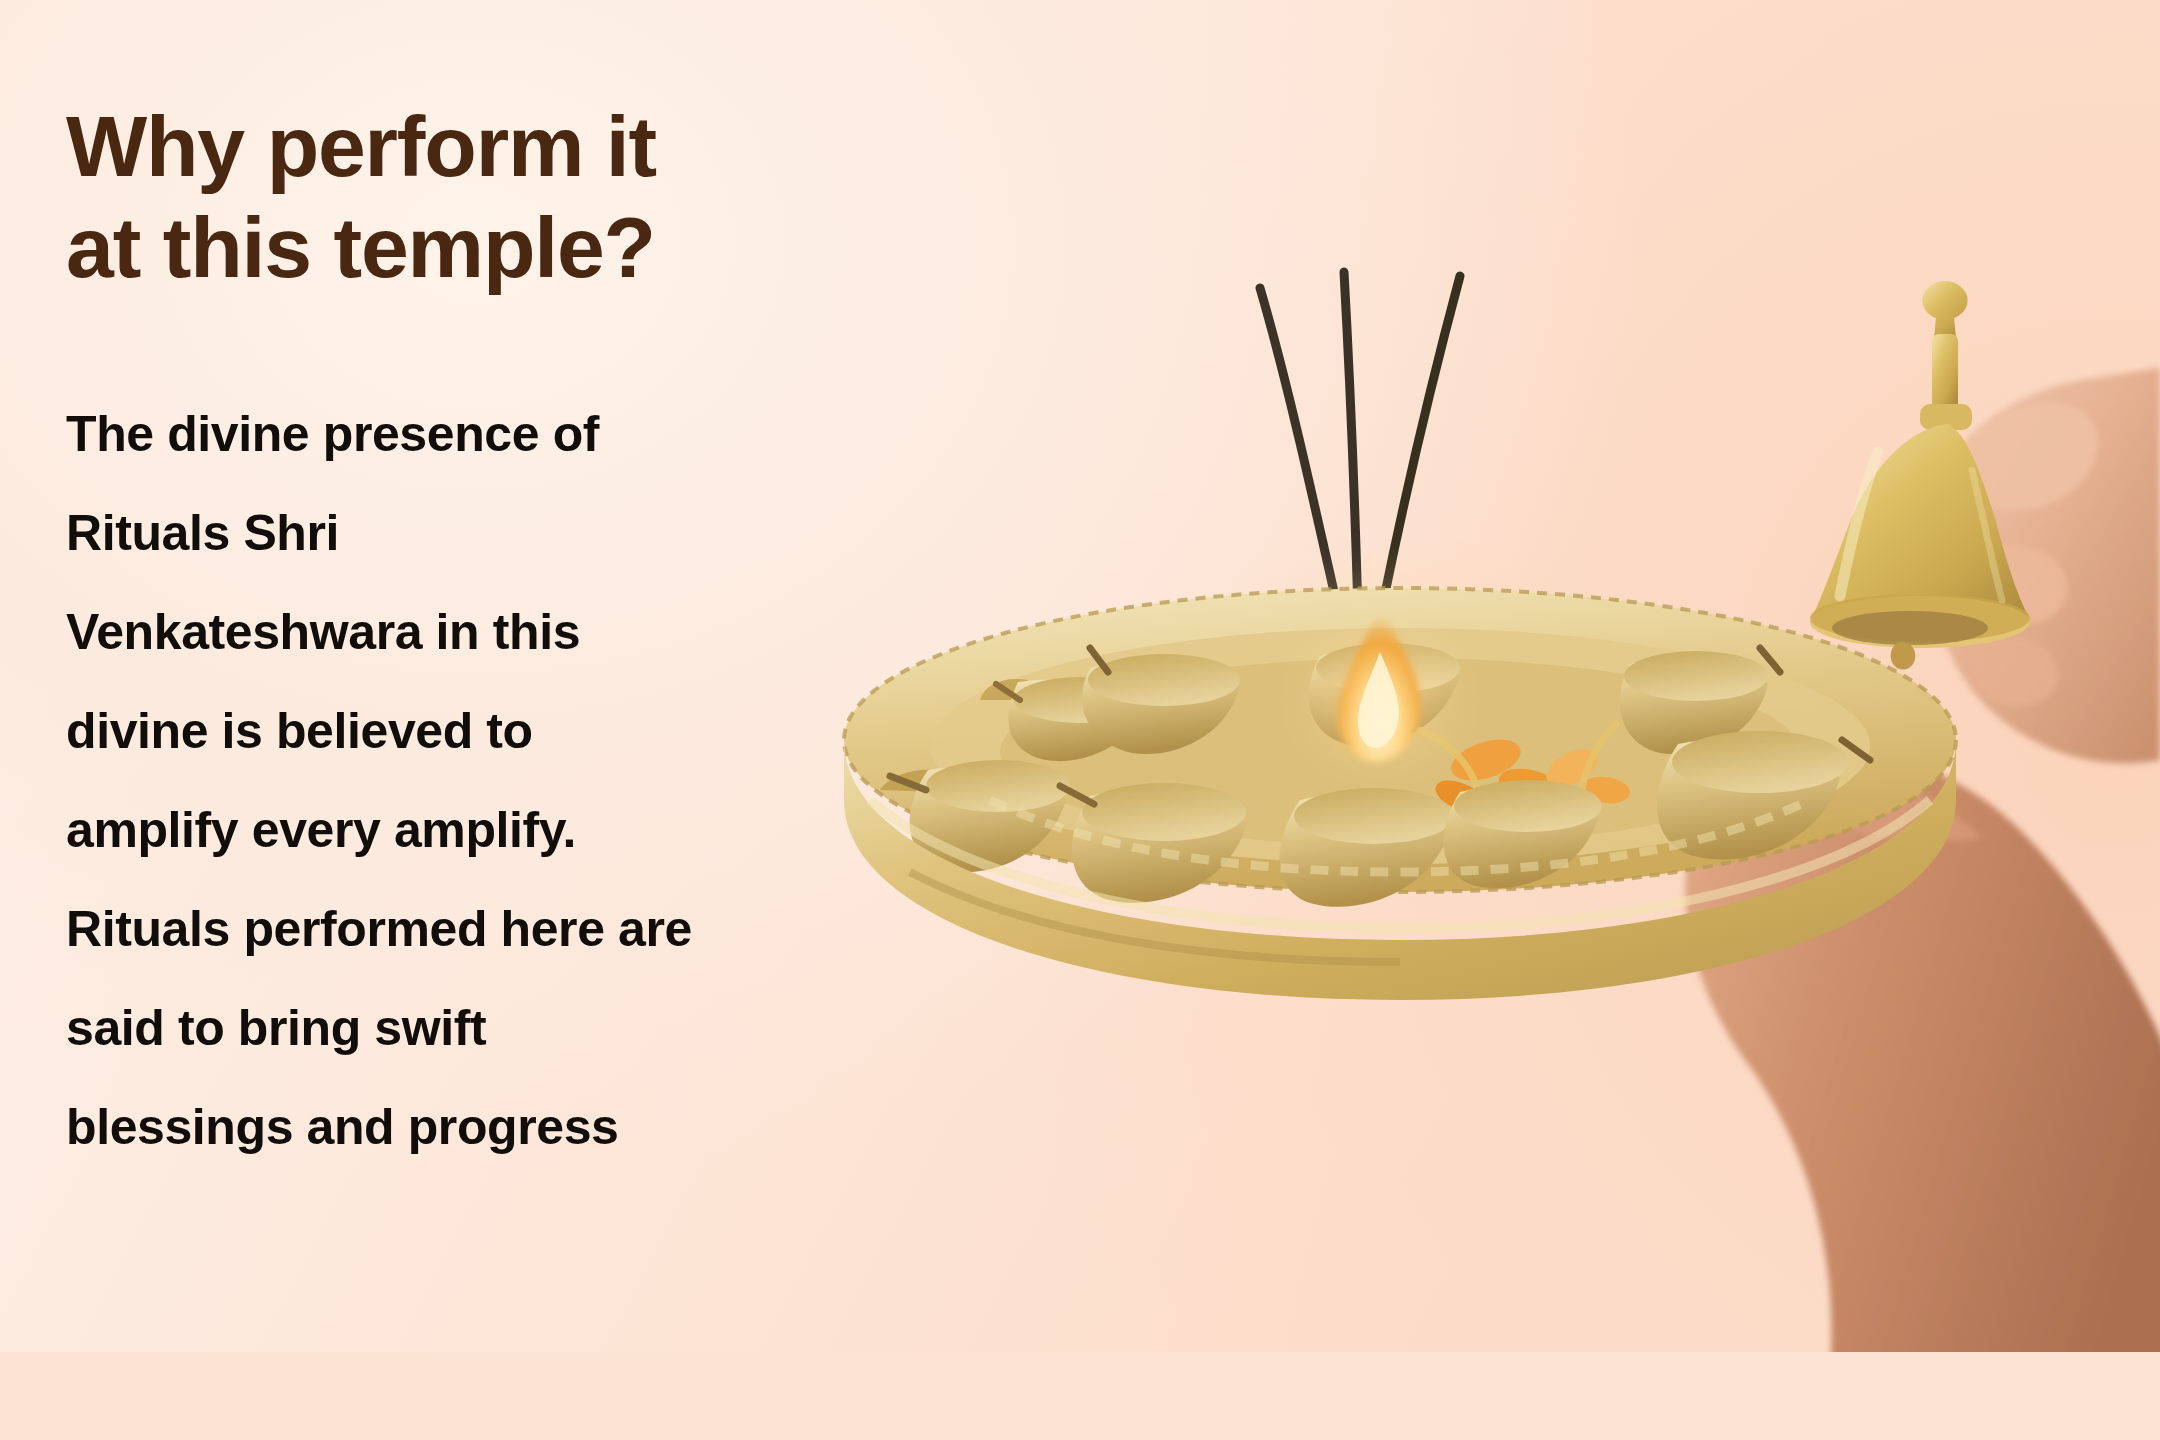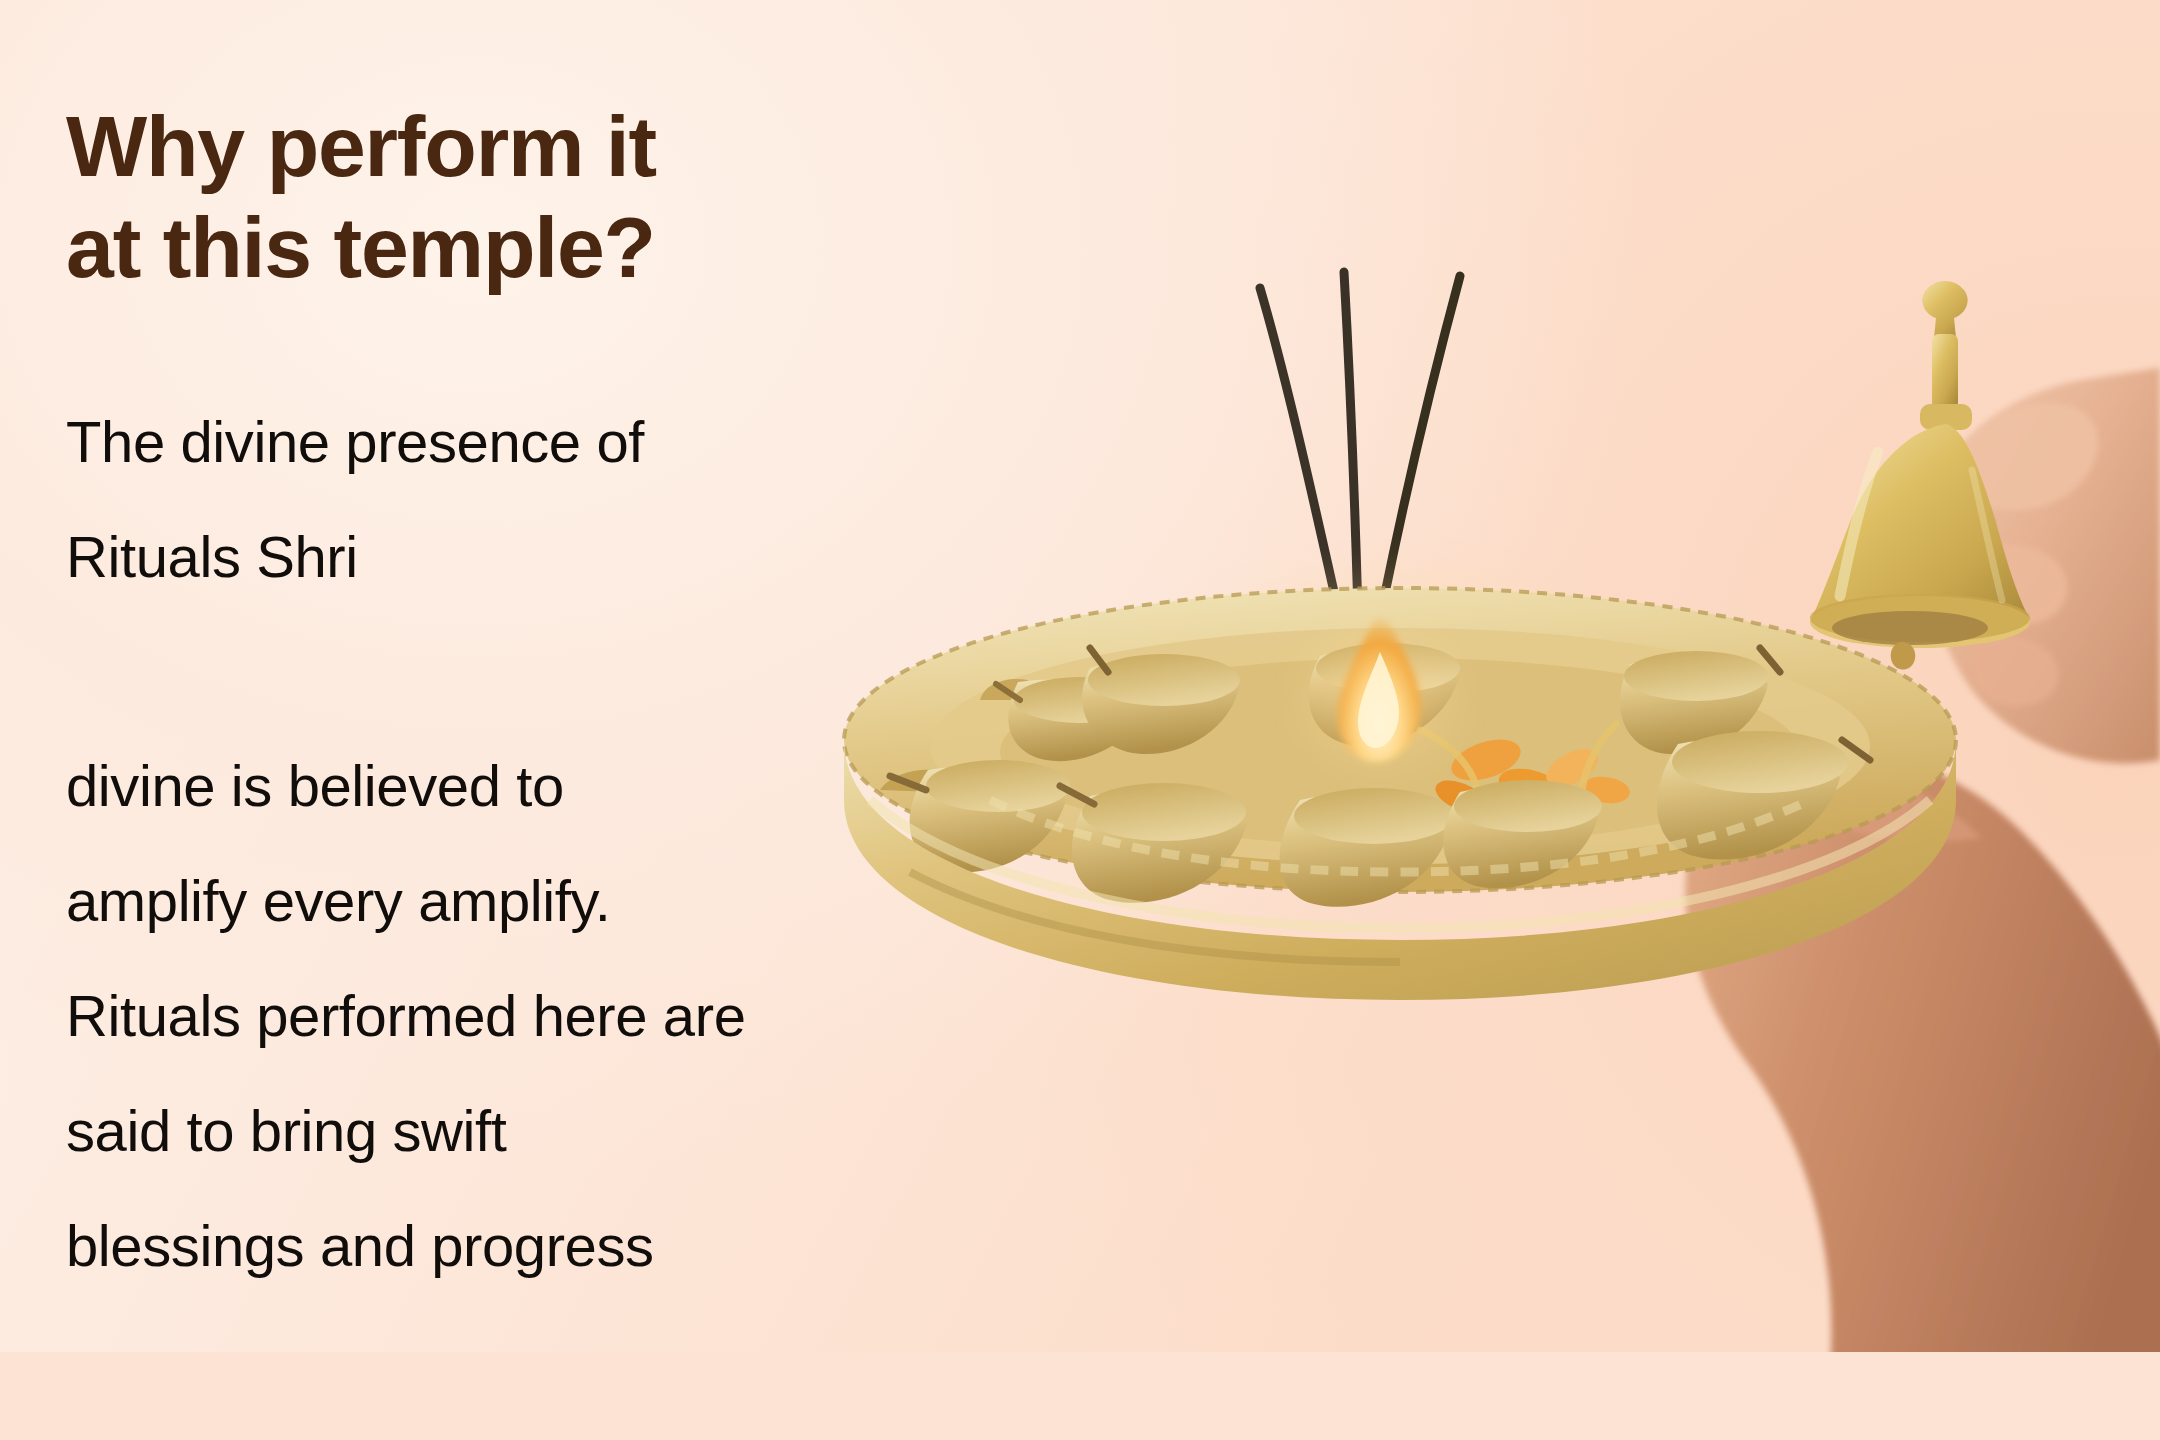--- a/index.html
+++ b/index.html
@@ -39,22 +39,22 @@
     font-weight: 700;
     line-height: 1.18;
     letter-spacing: -1.2px;
   }
   .headline .hl-line { display: block; }
 
   .body-copy {
     margin: 0;
     padding-top: 86px;
     color: #100d0b;
-    font-size: 58px;
-    font-weight: 400;
+    font-size: 50px;
+    font-weight: 700;
     line-height: 1.98;
     letter-spacing: -0.4px;
     max-width: 720px;
   }
 
   
   .photo {
     position: absolute;
     left: 760px;
     top: 0;
@@ -71,21 +71,21 @@
   <div class="text-col">
 
     <h1 class="headline">
       <span class="hl-line">Why perform it</span>
       <span class="hl-line">at this temple?</span>
     </h1>
 
     <p class="body-copy">
       <span>The divine presence of</span><br>
       <span>Rituals Shri</span><br>
-      <br>
+      <span>Venkateshwara in this</span><br>
       <span>divine is believed to</span><br>
       <span>amplify every amplify.</span><br>
       <span>Rituals performed here are</span><br>
       <span>said to bring swift</span><br>
       <span>blessings and progress</span>
     </p>
   </div>
 
   <div class="photo">
     <svg viewBox="0 0 1400 1440" preserveAspectRatio="xMidYMid slice">

